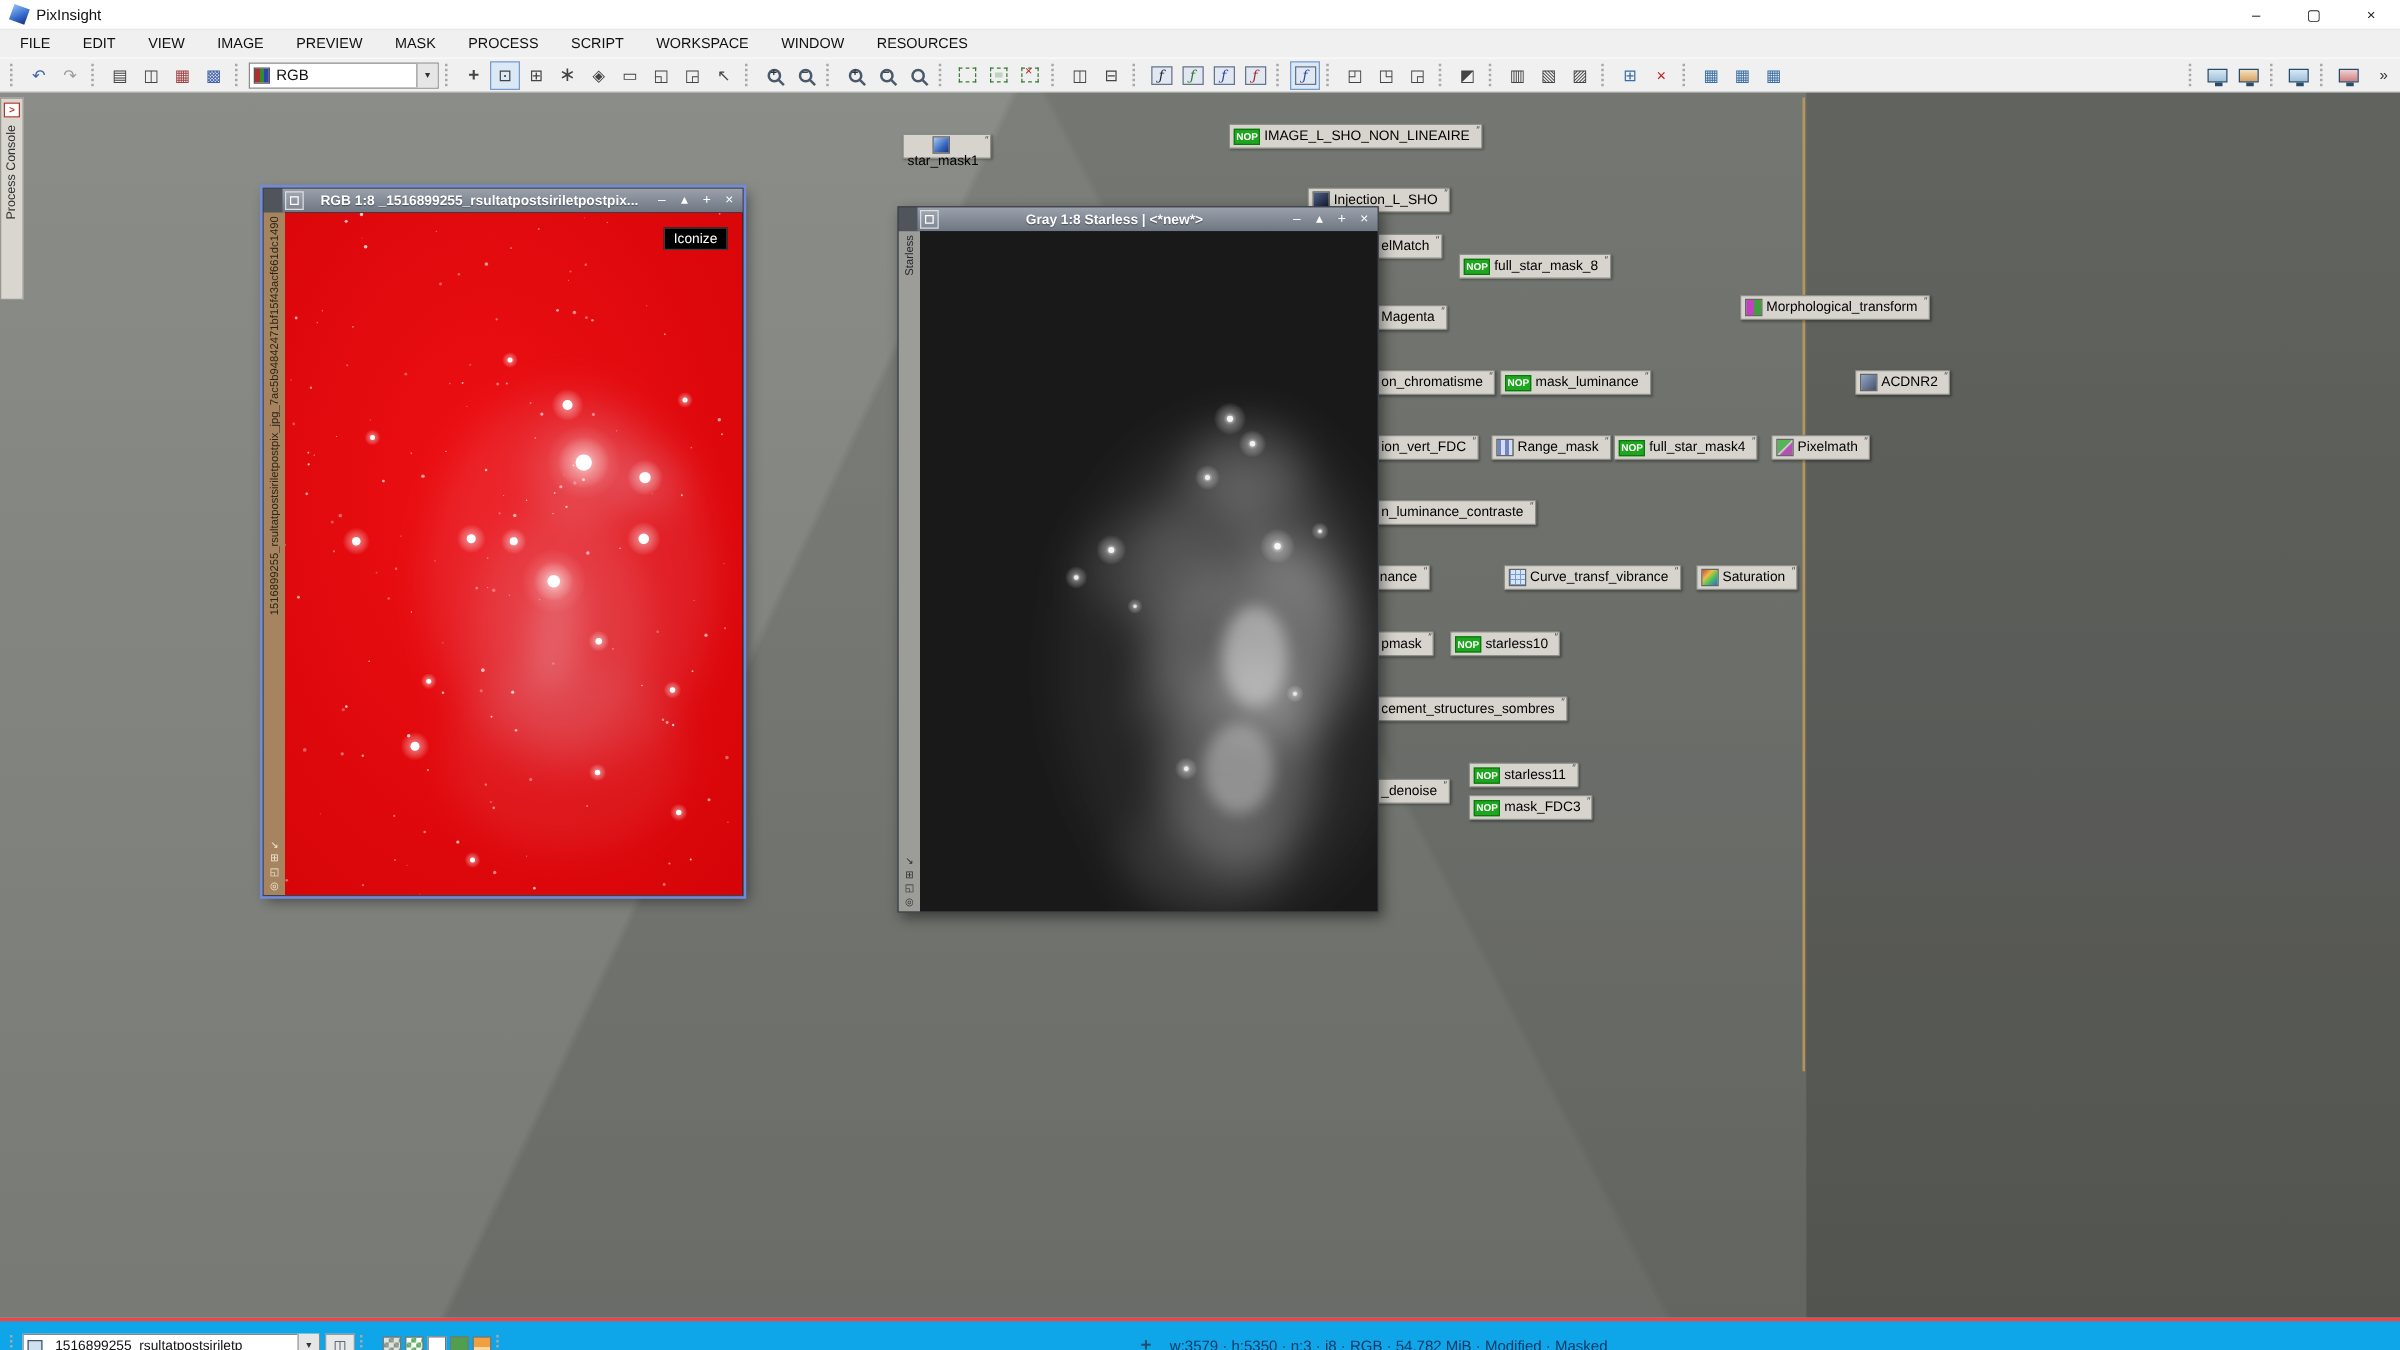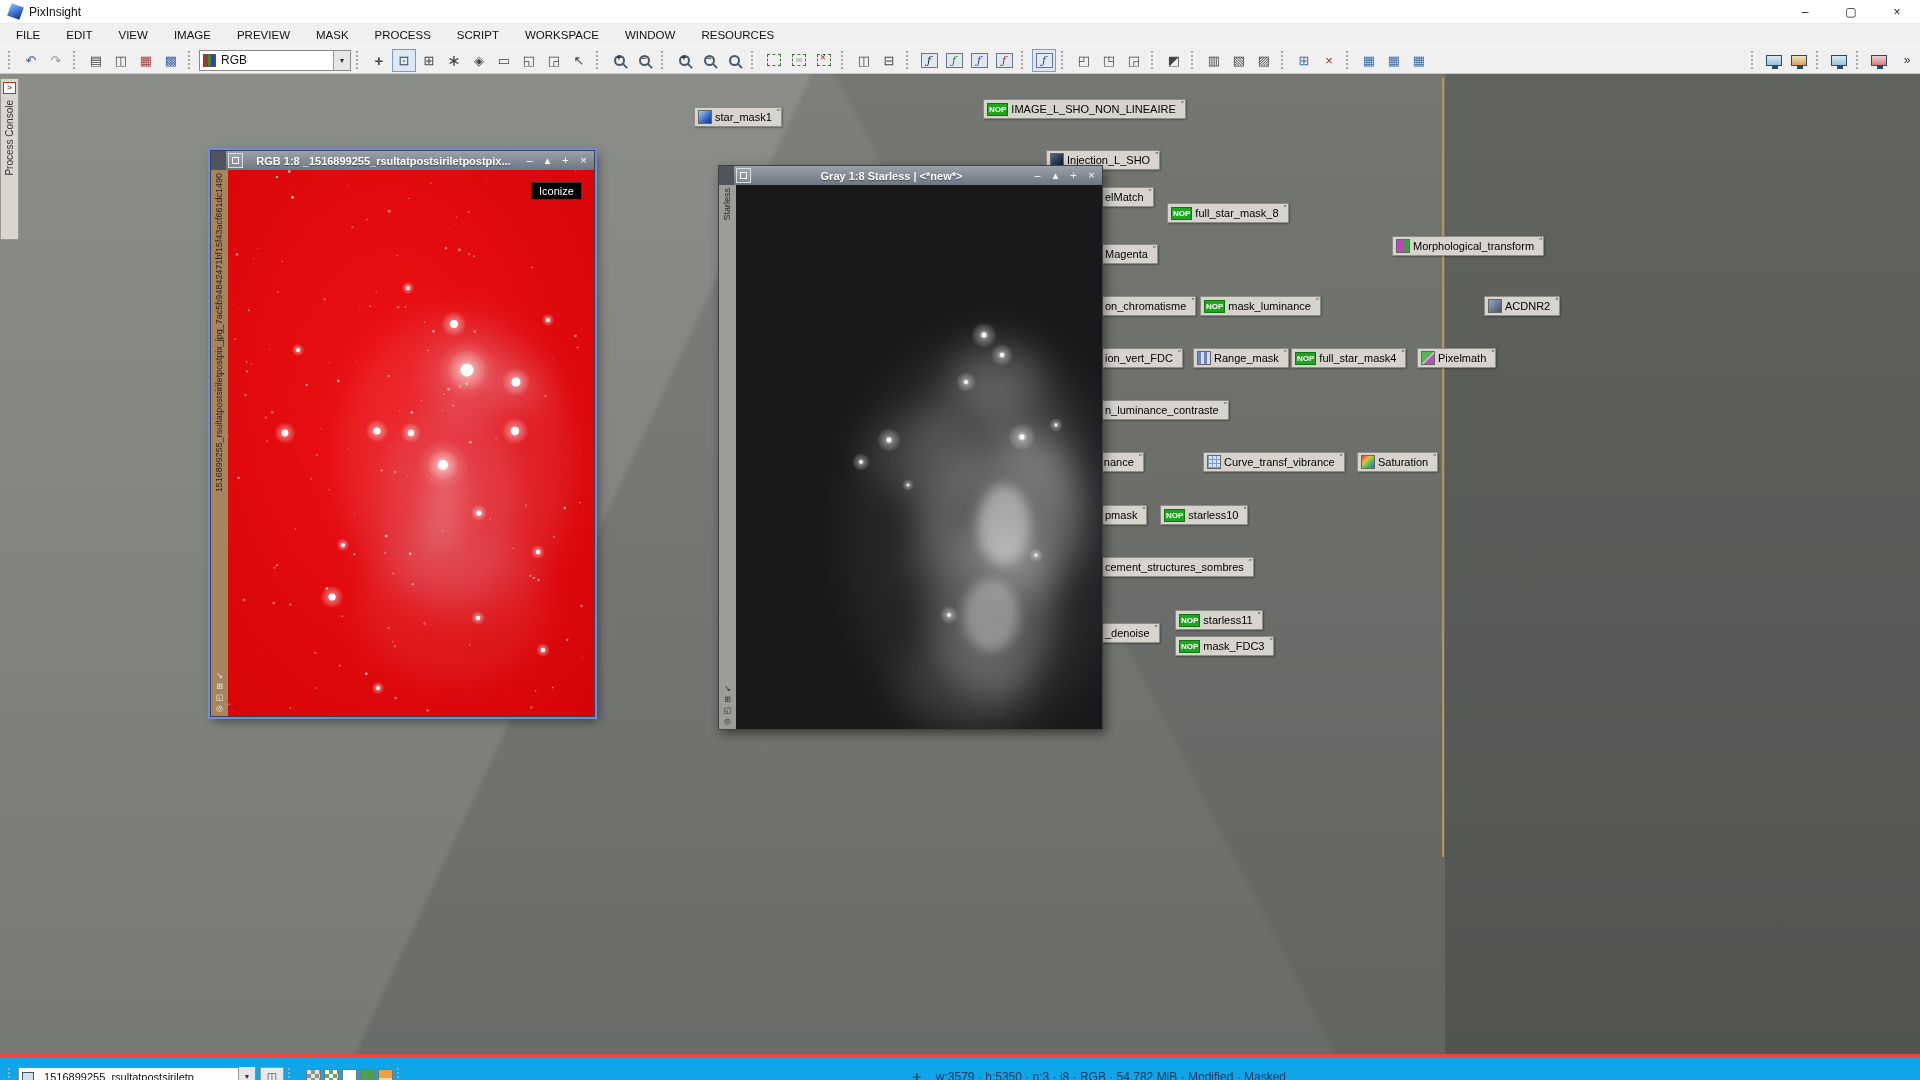--- a/index.html
+++ b/index.html
@@ -606,21 +606,21 @@
                   <circle cx="300" cy="370" r="1.5" fill="#e8e8e8"></circle>
                 <circle cx="172" cy="300" r="6" fill="url(#gglow)"></circle>
                   <circle cx="172" cy="300" r="1.3" fill="#e4e4e4"></circle>
               </g>
             </svg>
           </div>
         </div>
       </div>
 
       <div class="tooltip">Iconize</div>
-    <div class="picon" style="left: 694px; top: 33px;">
+    <div class="picon" style="left: 722px; top: 33px; flex-direction: column;">
           <span class="thumb t-cube"></span>
           <span class="plabel">star_mask1</span>
         </div>
         <div class="picon" style="left: 983px; top: 25px;">
           <span class="nop">NOP</span>
           <span class="plabel">IMAGE_L_SHO_NON_LINEAIRE</span>
         </div>
         <div class="picon" style="left: 1046px; top: 76px;">
           <span class="thumb t-injection"></span>
           <span class="plabel">Injection_L_SHO</span>

